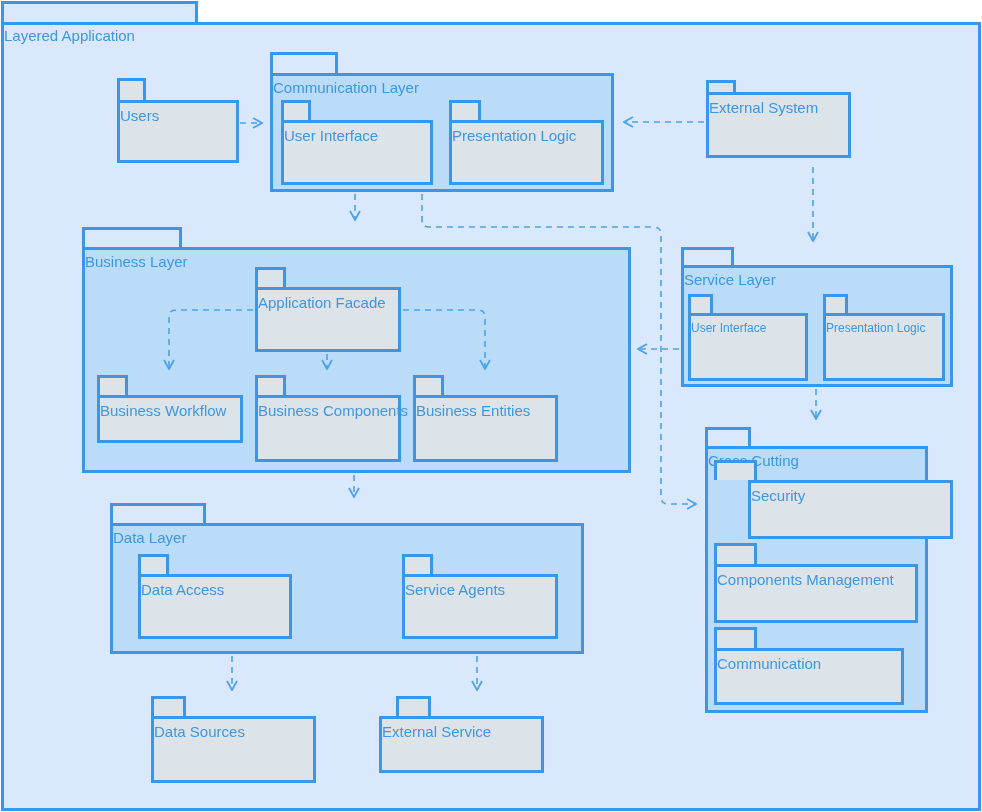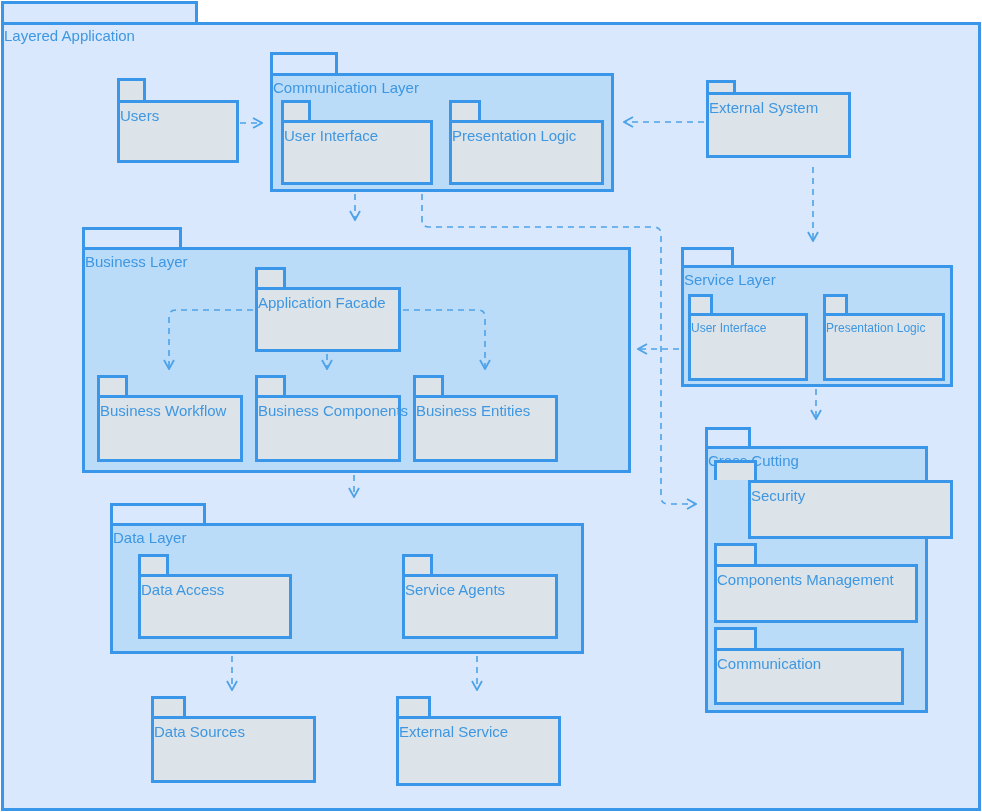--- a/index.html
+++ b/index.html
@@ -78,21 +78,21 @@
   </div>
 </div>
 <div class="pkg leaf">
   <div class="pkg-tab" style="left:255px;top:267px;width:31px;height:20px"></div>
   <div class="pkg-body" style="left:255px;top:287px;width:146px;height:65px">
     <div class="pkg-label">Application Facade</div>
   </div>
 </div>
 <div class="pkg leaf">
   <div class="pkg-tab" style="left:97px;top:375px;width:31px;height:20px"></div>
-  <div class="pkg-body" style="left:97px;top:395px;width:146px;height:67px">
+  <div class="pkg-body" style="left:97px;top:395px;width:146px;height:48px">
     <div class="pkg-label">Business Workflow</div>
   </div>
 </div>
 <div class="pkg leaf">
   <div class="pkg-tab" style="left:255px;top:375px;width:31px;height:20px"></div>
   <div class="pkg-body" style="left:255px;top:395px;width:146px;height:67px">
     <div class="pkg-label">Business Components</div>
   </div>
 </div>
 <div class="pkg leaf">
@@ -166,21 +166,21 @@
 </div>
 
 <div class="pkg leaf">
   <div class="pkg-tab" style="left:151px;top:696px;width:35px;height:20px"></div>
   <div class="pkg-body" style="left:151px;top:716px;width:165px;height:67px">
     <div class="pkg-label">Data Sources</div>
   </div>
 </div>
 <div class="pkg leaf">
   <div class="pkg-tab" style="left:396px;top:696px;width:35px;height:20px"></div>
-  <div class="pkg-body" style="left:396px;top:716px;width:165px;height:70px">
+  <div class="pkg-body" style="left:379px;top:716px;width:165px;height:57px">
     <div class="pkg-label">External Service</div>
   </div>
 </div>
 
 <svg id="edges" width="982" height="812" viewBox="0 0 982 812">
   <defs>
     <marker id="ah" viewBox="0 0 12 12" refX="11" refY="6" markerWidth="12" markerHeight="12" markerUnits="userSpaceOnUse" orient="auto">
       <path d="M2,1 L11,6 L2,11"></path>
     </marker>
   </defs>

